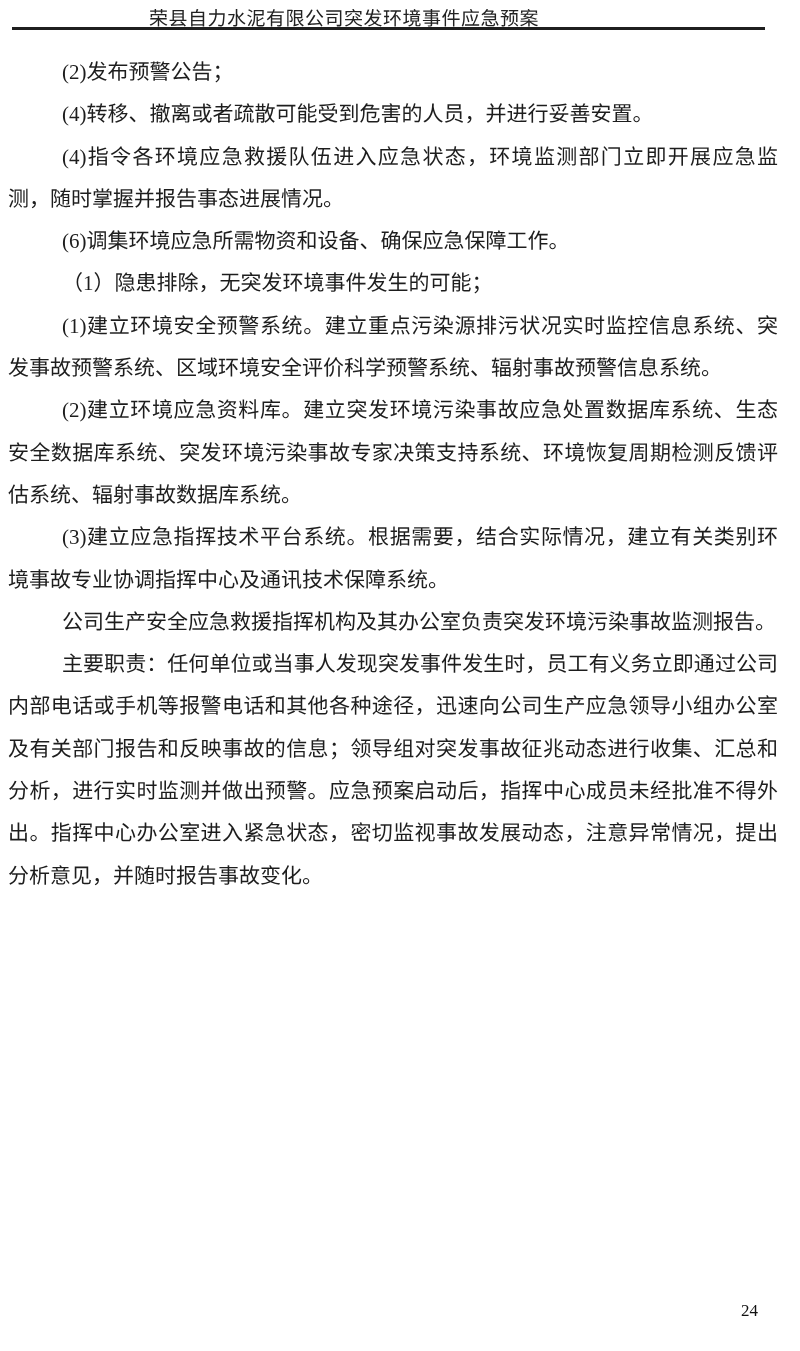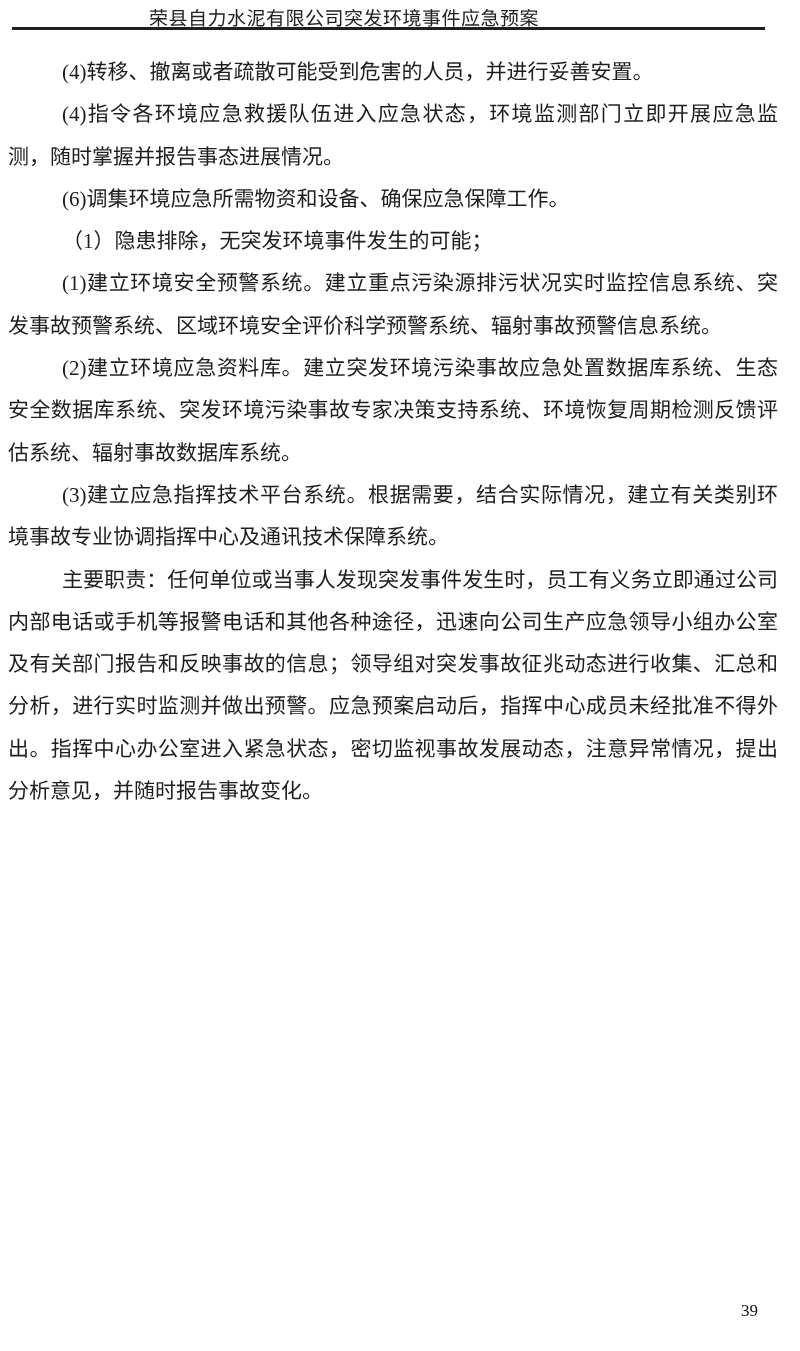--- a/index.html
+++ b/index.html
@@ -78,23 +78,25 @@
 </style>
 </head>
 <body>
 
 <div class="page-header">
   <div class="header-title">荣县自力水泥有限公司突发环境事件应急预案</div>
   <div class="header-rule"></div>
 </div>
 
 <div class="content">
+  <p class="para">(2)发布预警公告；</p>
   <p class="para">(4)转移、撤离或者疏散可能受到危害的人员，并进行妥善安置。</p>
   <p class="para">(4)指令各环境应急救援队伍进入应急状态，环境监测部门立即开展应急监测，随时掌握并报告事态进展情况。</p>
   <p class="para">(6)调集环境应急所需物资和设备、确保应急保障工作。</p>
   <p class="para">（1）隐患排除，无突发环境事件发生的可能；</p>
   <p class="para">(1)建立环境安全预警系统。建立重点污染源排污状况实时监控信息系统、突发事故预警系统、区域环境安全评价科学预警系统、辐射事故预警信息系统。</p>
   <p class="para">(2)建立环境应急资料库。建立突发环境污染事故应急处置数据库系统、生态安全数据库系统、突发环境污染事故专家决策支持系统、环境恢复周期检测反馈评估系统、辐射事故数据库系统。</p>
   <p class="para">(3)建立应急指挥技术平台系统。根据需要，结合实际情况，建立有关类别环境事故专业协调指挥中心及通讯技术保障系统。</p>
+  <p class="para">公司生产安全应急救援指挥机构及其办公室负责突发环境污染事故监测报告。</p>
   <p class="para">主要职责：任何单位或当事人发现突发事件发生时，员工有义务立即通过公司内部电话或手机等报警电话和其他各种途径，迅速向公司生产应急领导小组办公室及有关部门报告和反映事故的信息；领导组对突发事故征兆动态进行收集、汇总和分析，进行实时监测并做出预警。应急预案启动后，指挥中心成员未经批准不得外出。指挥中心办公室进入紧急状态，密切监视事故发展动态，注意异常情况，提出分析意见，并随时报告事故变化。</p>
 </div>
 
-<div class="page-number">39</div>
+<div class="page-number">24</div>
 
 </body></html>

